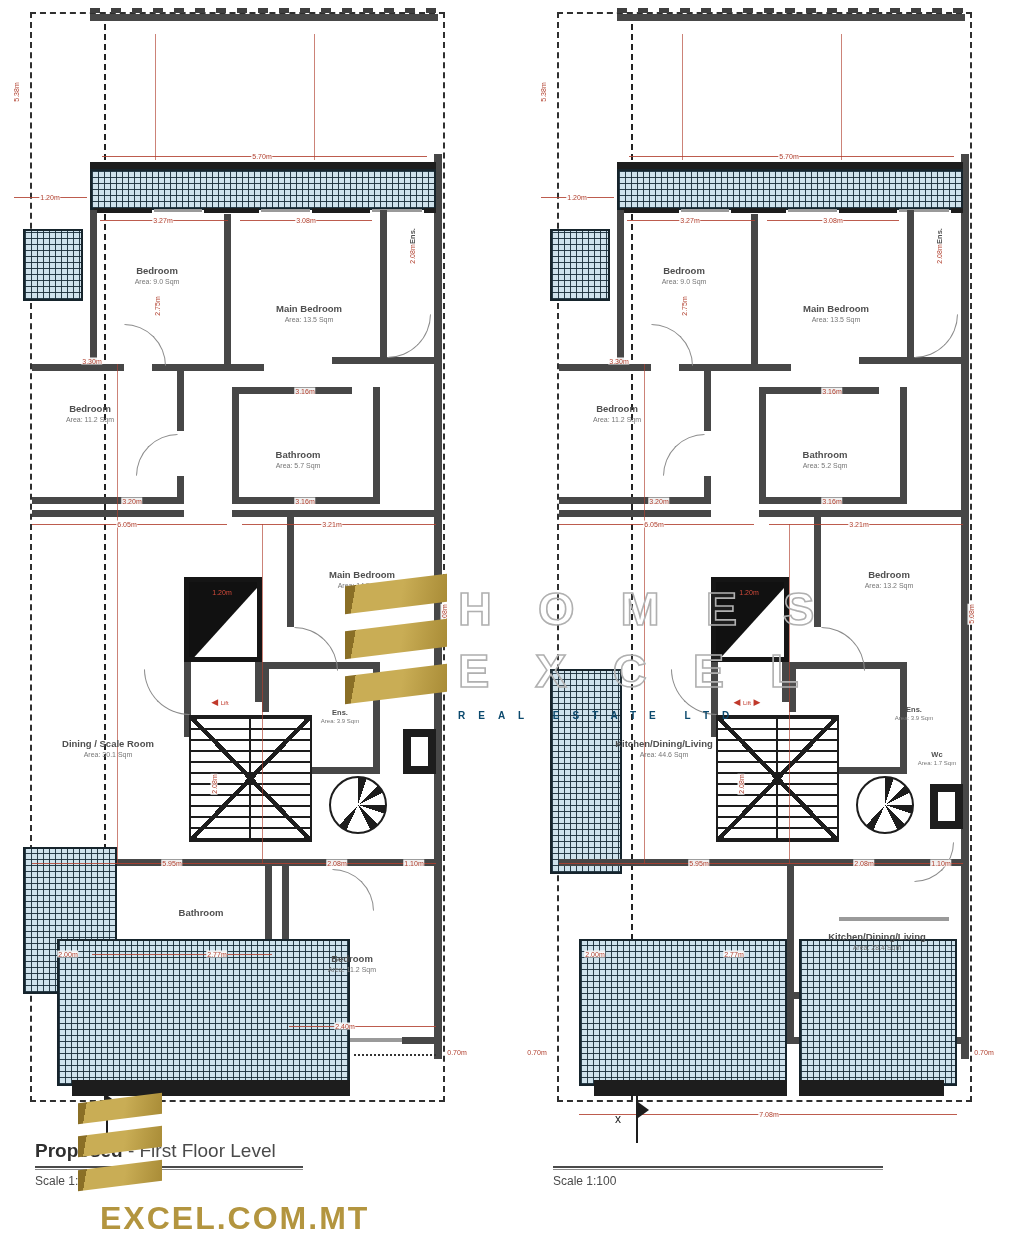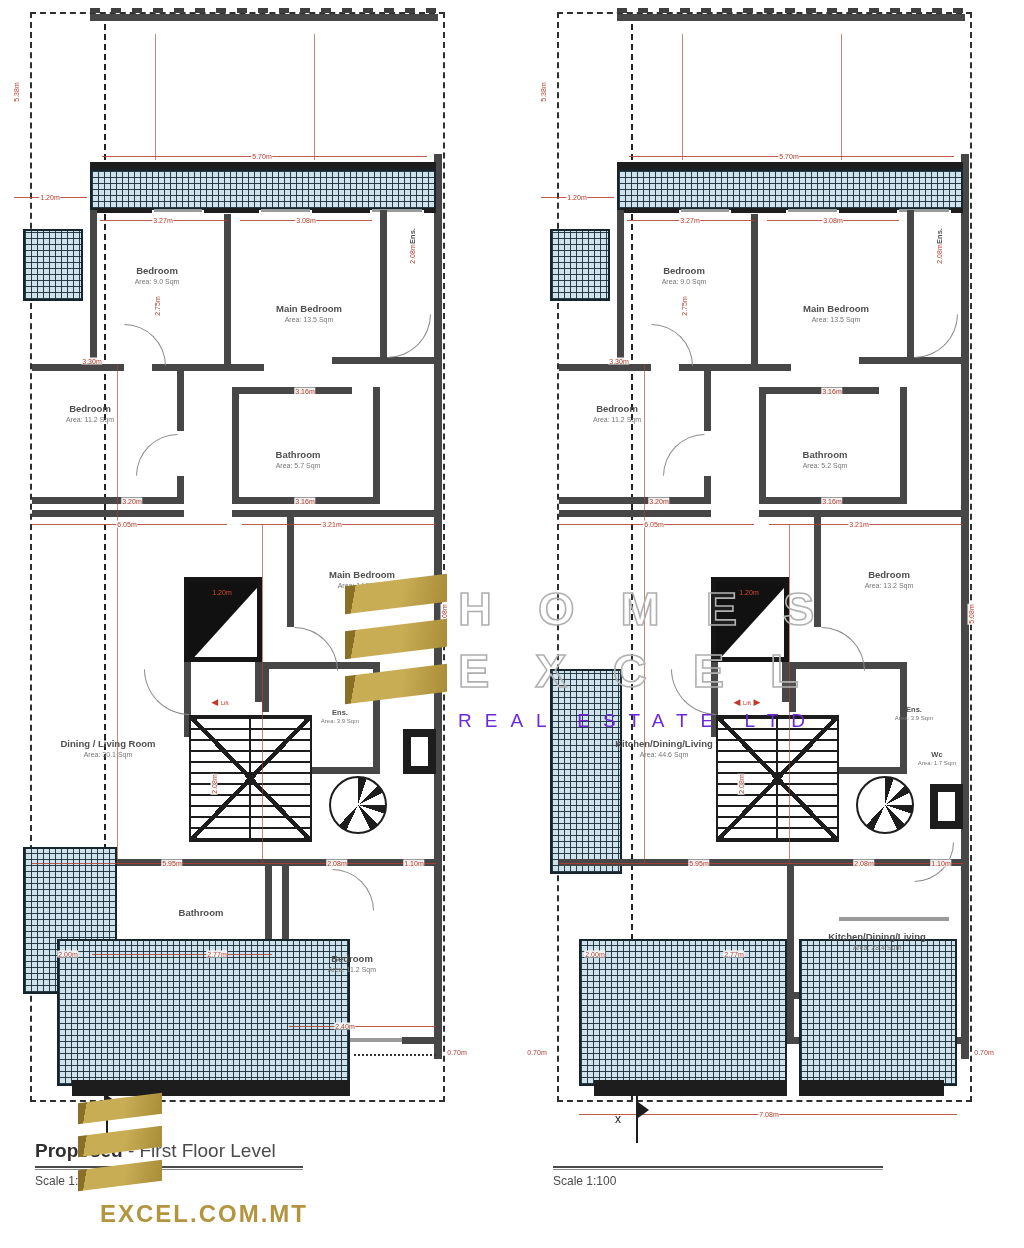--- a/index.html
+++ b/index.html
@@ -41,27 +41,27 @@
   .lift::after{content:"";position:absolute;inset:0;background:#fff;
     clip-path:polygon(100% 8%,100% 100%,8% 100%)}
   .arc{position:absolute;border:1px solid #8a8a8a;border-color:#8a8a8a transparent transparent #8a8a8a;
        border-radius:100% 0 0 0}
   .gold-logo{position:absolute;display:flex;flex-direction:column;justify-content:space-between;z-index:6}
   .gold-logo .bar{height:24%;transform:skewY(-7deg);
     background:linear-gradient(100deg,#8a6f26 0 10%,#c9ad55 10% 55%,#a98c37 100%)}
   .wm{position:absolute;z-index:5;pointer-events:none}
   .wm .l1{font-size:47px;font-weight:800;letter-spacing:46px;color:rgba(255,255,255,.05);
           -webkit-text-stroke:1.6px #b0b0b0;line-height:1.32;white-space:nowrap}
-  .wm .l3{font-size:19px;font-weight:400;letter-spacing:13px;color:#6d28d9;white-space:nowrap}
+  .wm .l3{font-size:10px;font-weight:700;letter-spacing:13px;color:#0c4a6e;white-space:nowrap}
   .title{position:absolute;color:#2f2f2f;font-size:19px;white-space:nowrap;z-index:4}
   .title .tb{font-weight:bold}
   .title .tr{font-weight:normal;color:#4a4a4a}
   .tline{position:absolute;height:4px;border-top:2px solid #4a4a4a;border-bottom:1px solid #8a8a8a;z-index:4}
   .scale{position:absolute;font-size:12px;color:#4a4a4a;z-index:4}
-  .site{position:absolute;font-size:24px;font-weight:bold;letter-spacing:2px;color:#b3953f;z-index:6}
+  .site{position:absolute;font-size:32px;font-weight:bold;letter-spacing:2px;color:#b3953f;z-index:6}
   .xmark{position:absolute;font-size:12px;color:#222;z-index:4}
   .flagstick{position:absolute;width:2px;background:#1d1d1d;z-index:4}
   .flagtri{position:absolute;width:0;height:0;border-top:8px solid transparent;
            border-bottom:8px solid transparent;border-left:11px solid #1d1d1d;z-index:4}
   .redarrow{position:absolute;font-size:9px;color:#c0392b;transform:translate(-50%,-50%);z-index:3}
 </style>
 </head>
 <body>
 
 <div id="canvas">
@@ -204,21 +204,21 @@
     </div>
     <div class="r" style="left:330px;top:566px">
       <div class="nm">Main Bedroom</div>
       <div class="ar">Area: 14.5 Sqm</div>
     </div>
     <div class="r sm" style="left:308px;top:703px">
       <div class="nm">Ens.</div>
       <div class="ar">Area: 3.9 Sqm</div>
     </div>
     <div class="r" style="left:76px;top:735px">
-      <div class="nm">Dining / Living Room</div>
+      <div class="nm">Dining / Scale Room</div>
       <div class="ar">Area: 30.1 Sqm</div>
     </div>
     <div class="r" style="left:169px;top:899px">
       <div class="nm">Bathroom</div>
     </div>
     <div class="r" style="left:320px;top:950px">
       <div class="nm">Bedroom</div>
       <div class="ar">Area: 11.2 Sqm</div>
     </div>
     <div class="redarrow" style="left:188px;top:688px">◀ <span style="font-size:6px">Lift</span></div>

